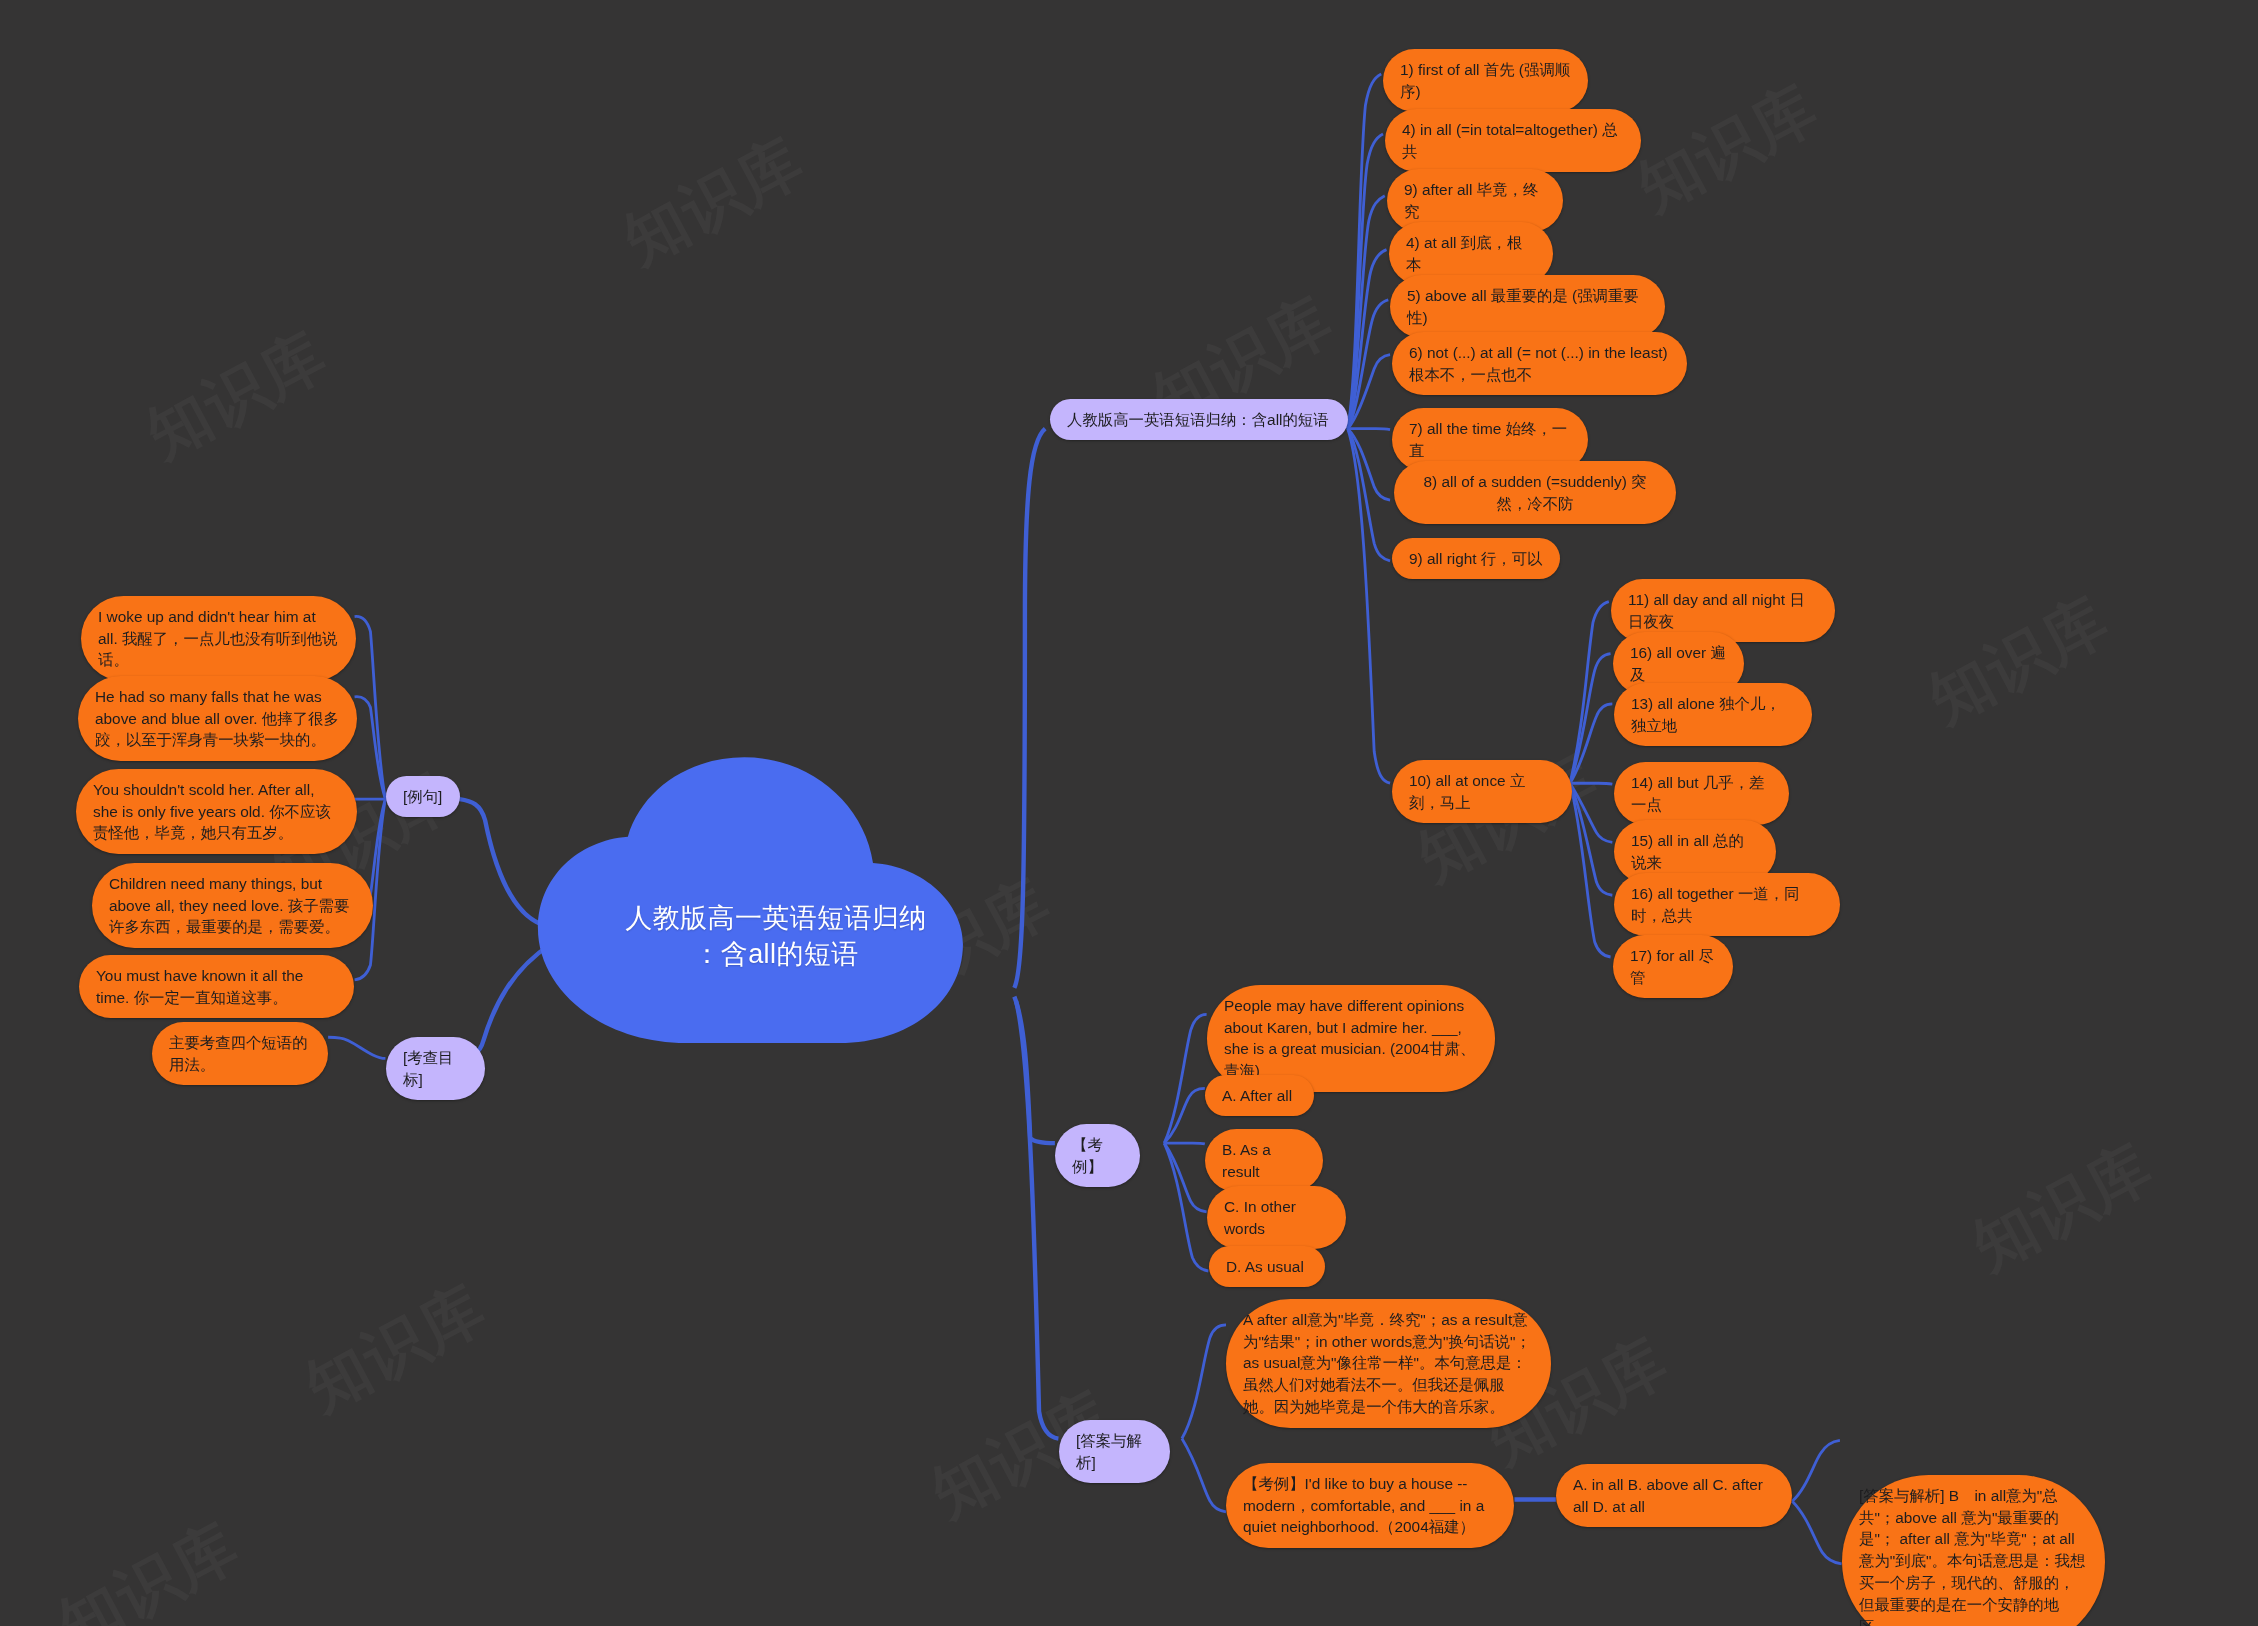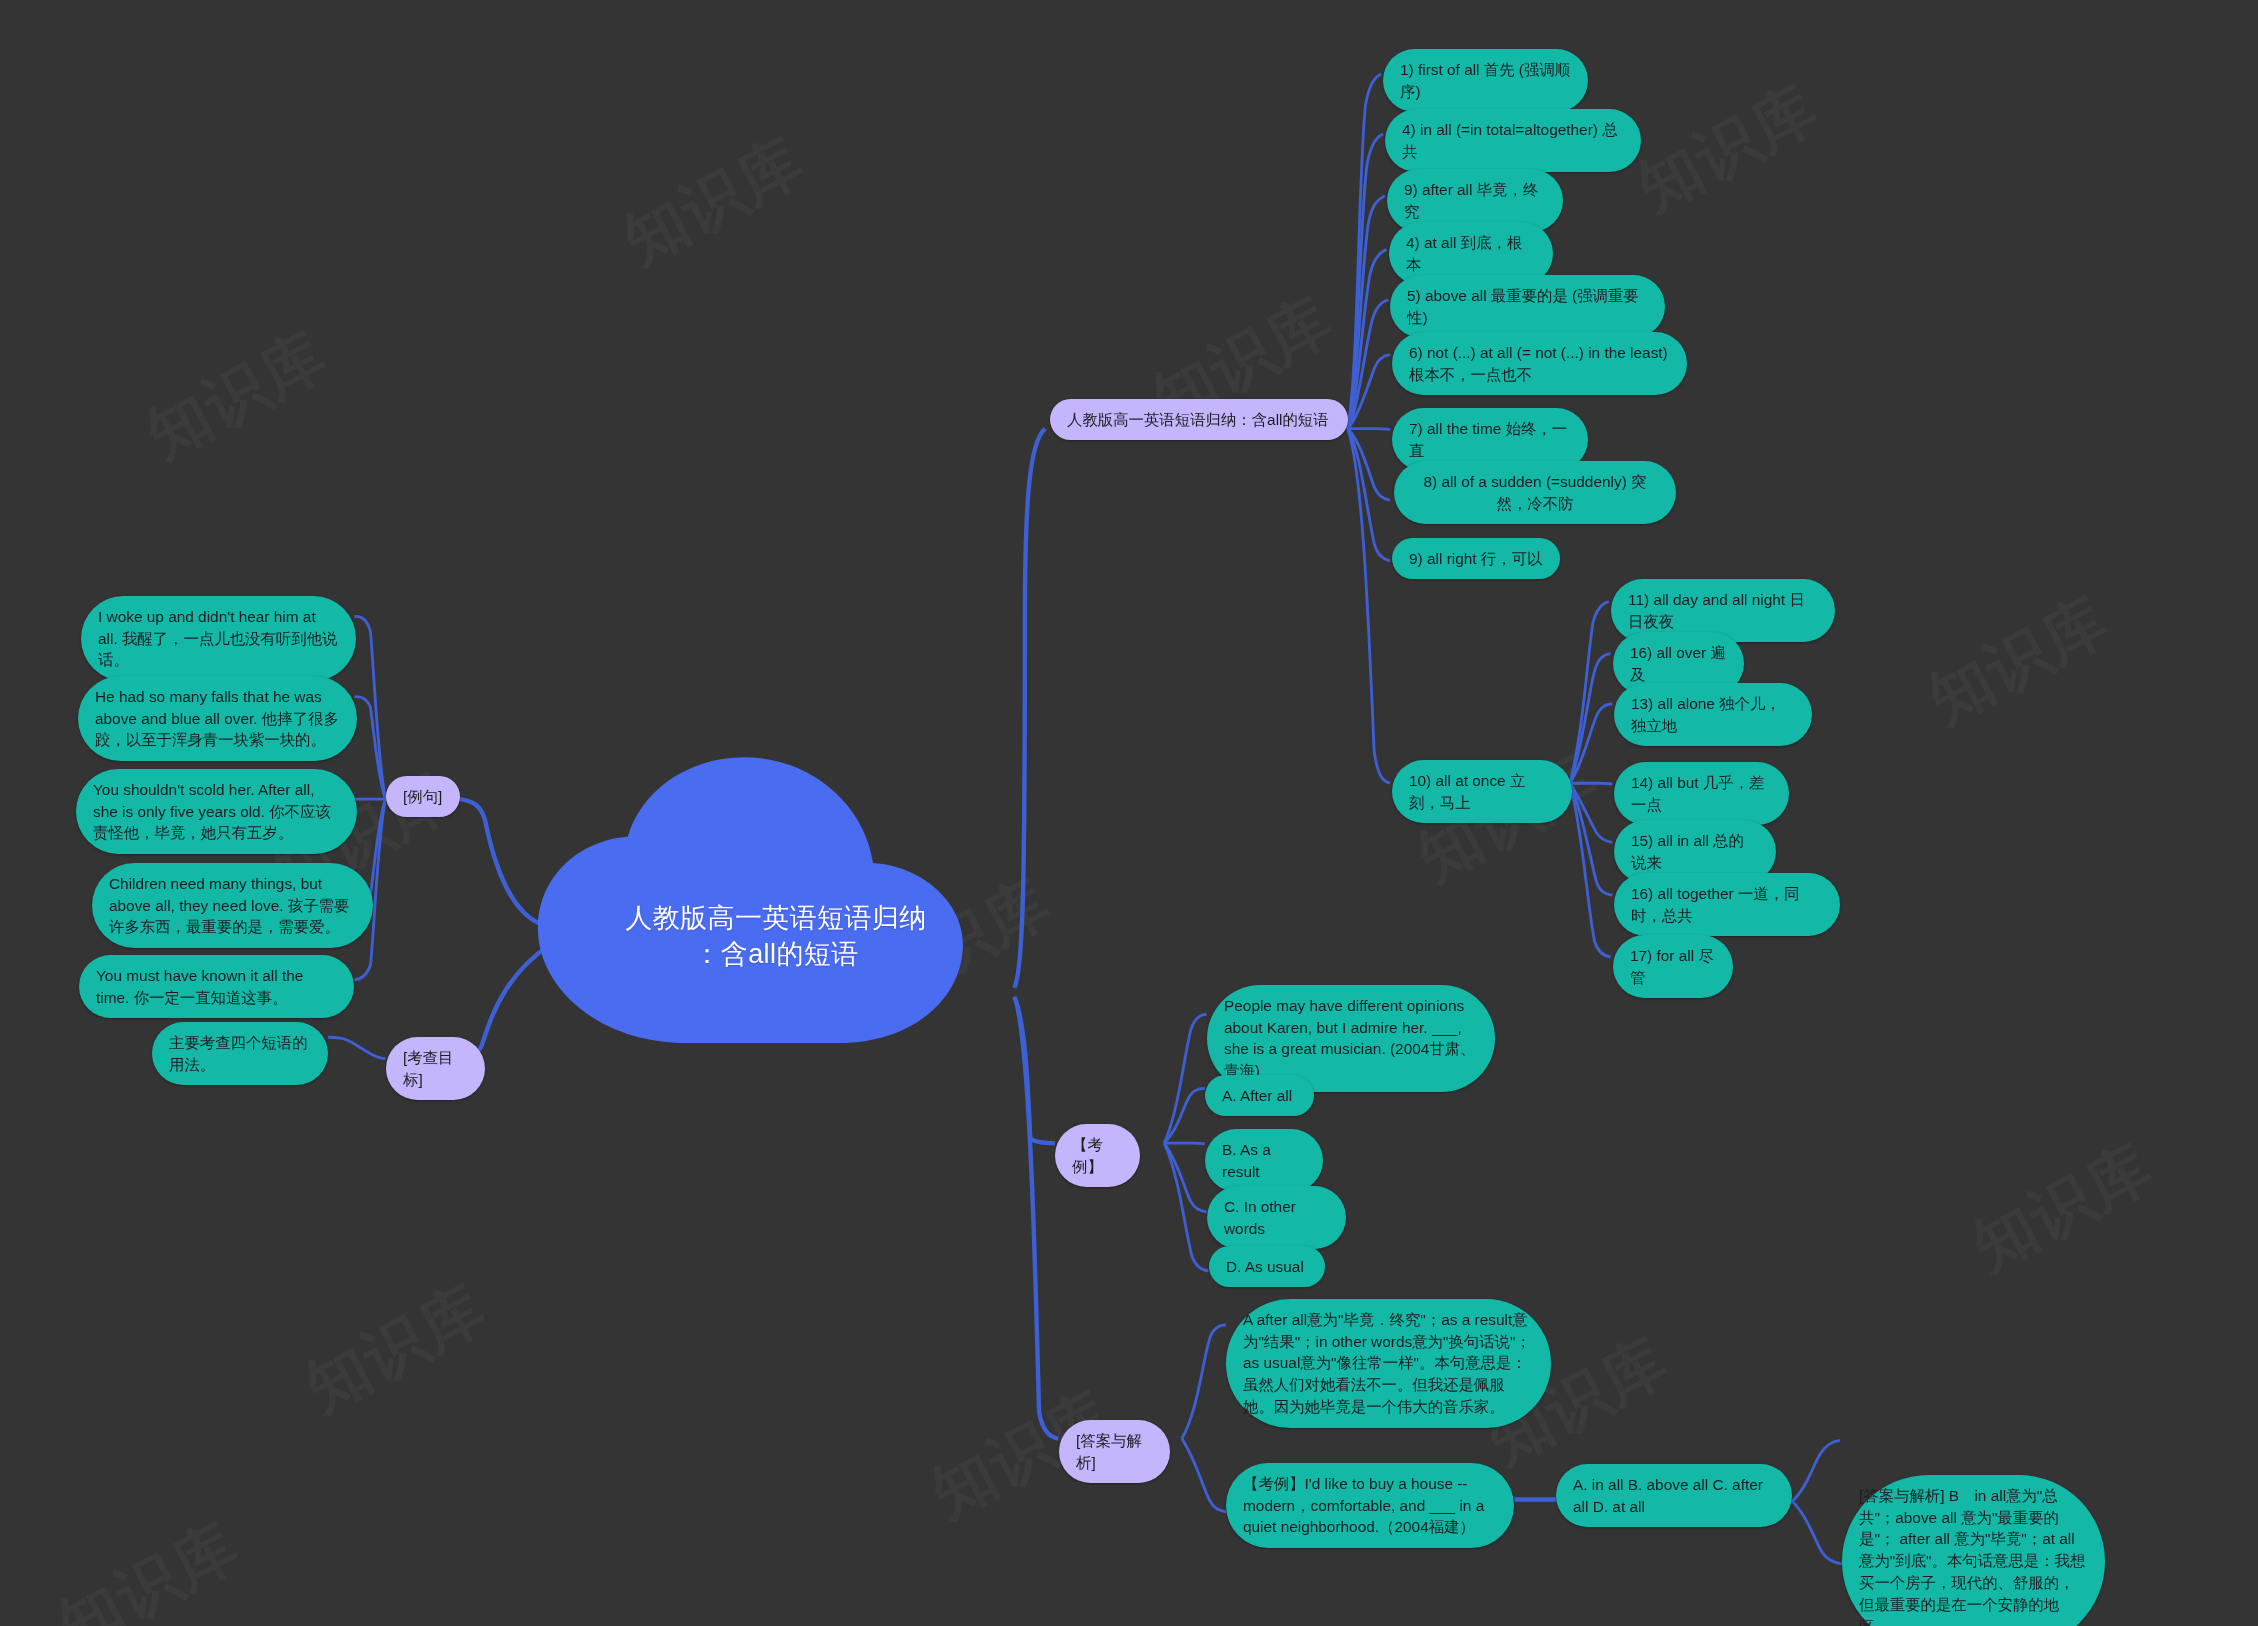--- a/index.html
+++ b/index.html
@@ -39,21 +39,21 @@
 
   
   .node {
     position: absolute;
     z-index: 3;
     border-radius: 881px;
     padding: 9.7px 17px;
     font-size: 15.4px;
     line-height: 1.42;
     color: #1d1d1f;
-    background: #14b8a6;
+    background: #f97316;
     box-shadow: 0 0.9px 2.6px rgba(0,0,0,.35);
     white-space: normal;
     word-break: normal;
   }
   .node.accent { background: #c4b5fd; }
 
   
   .cloud-wrap {
     position: absolute;
     z-index: 2;

